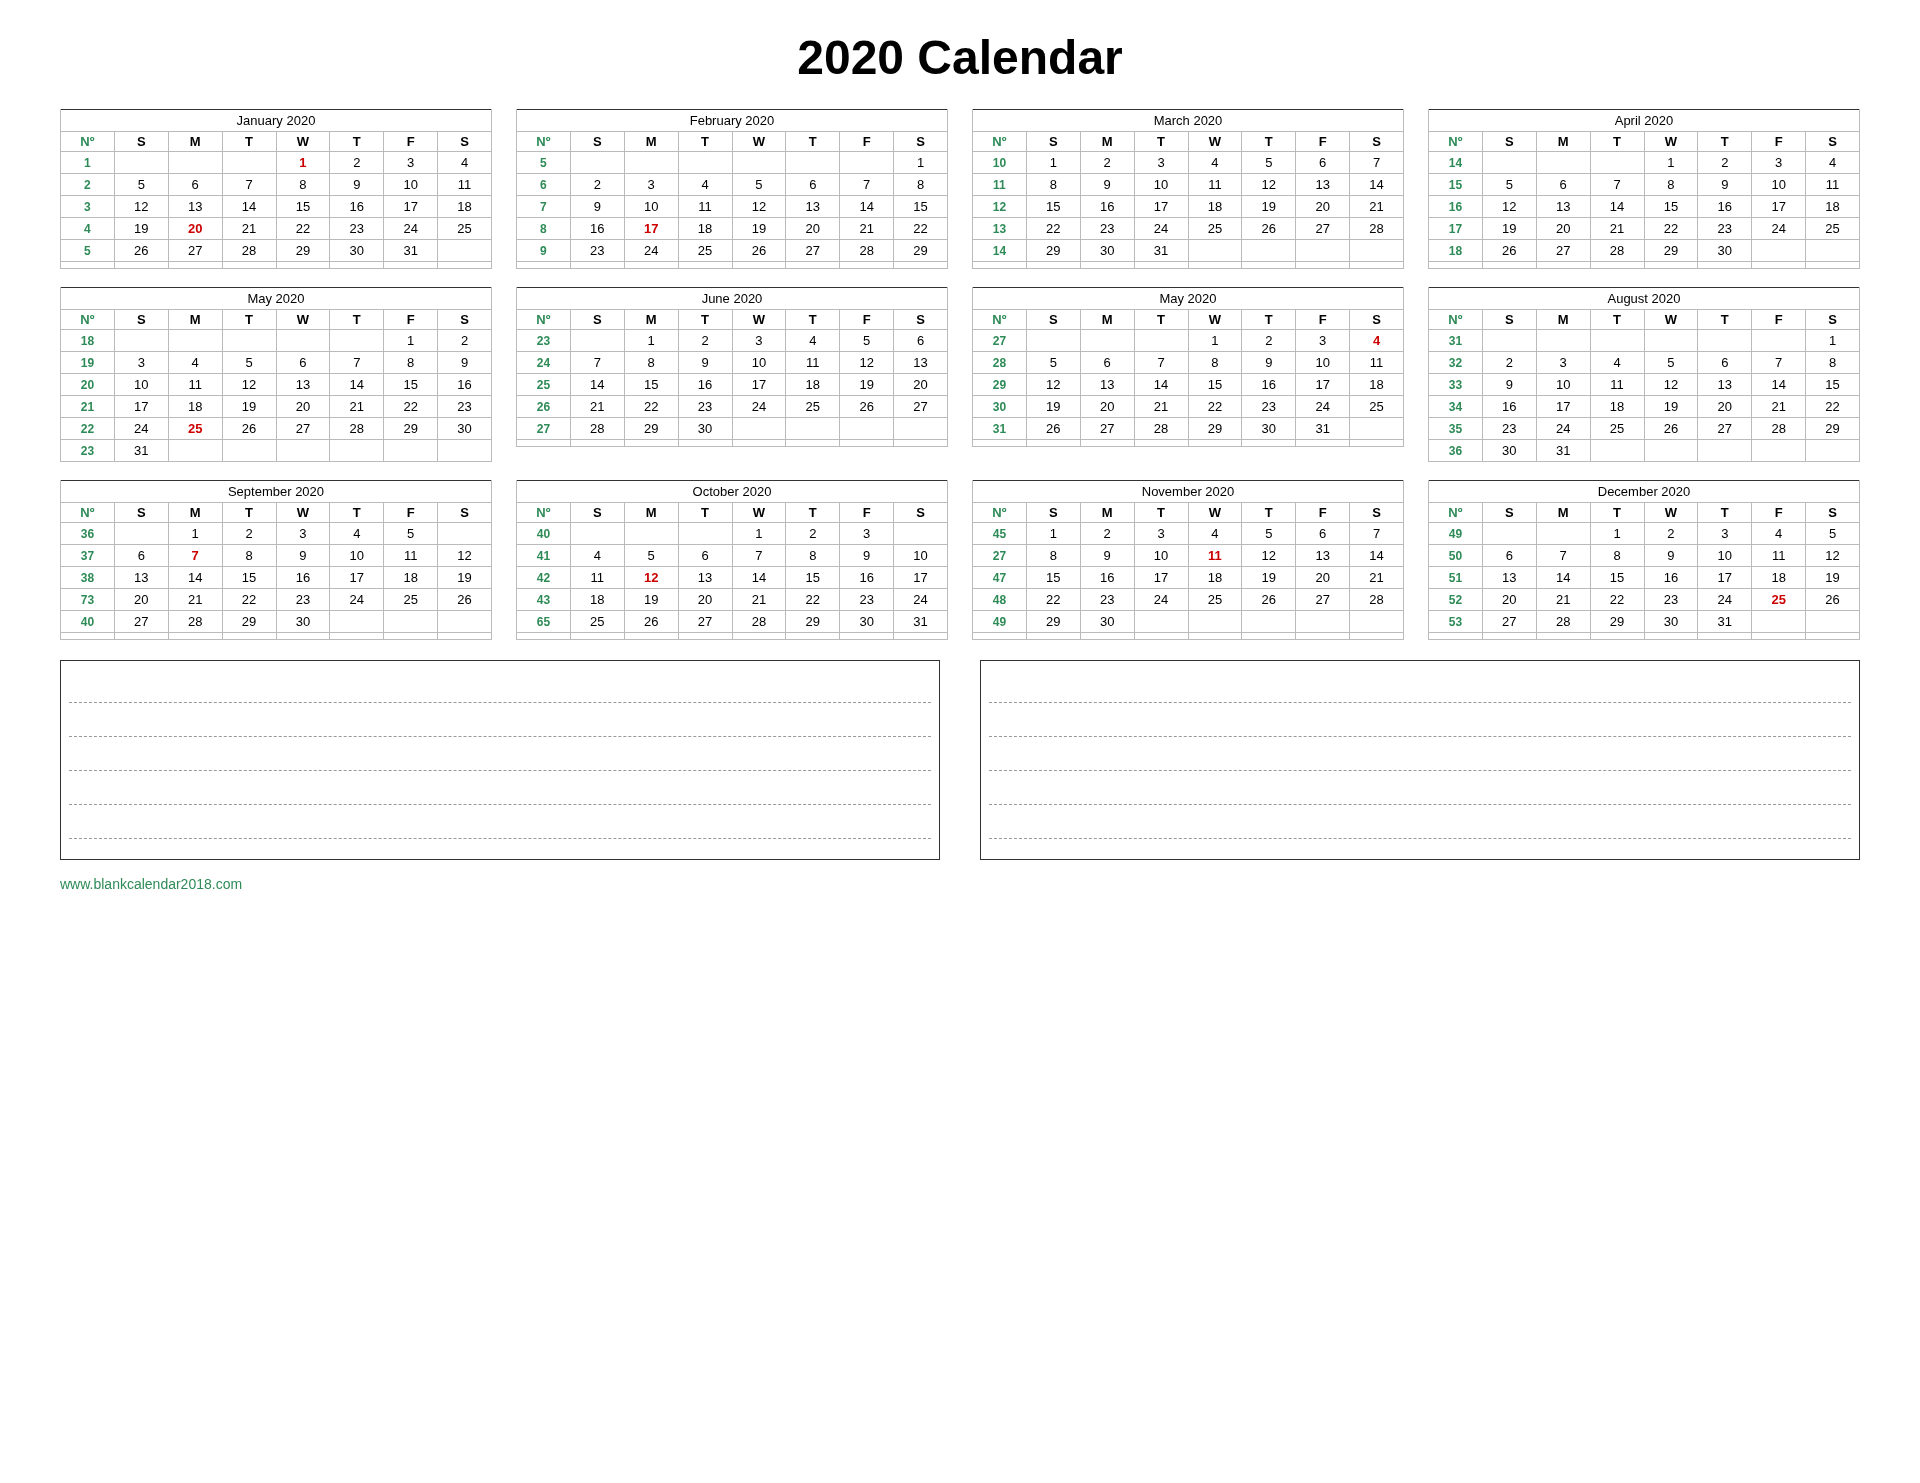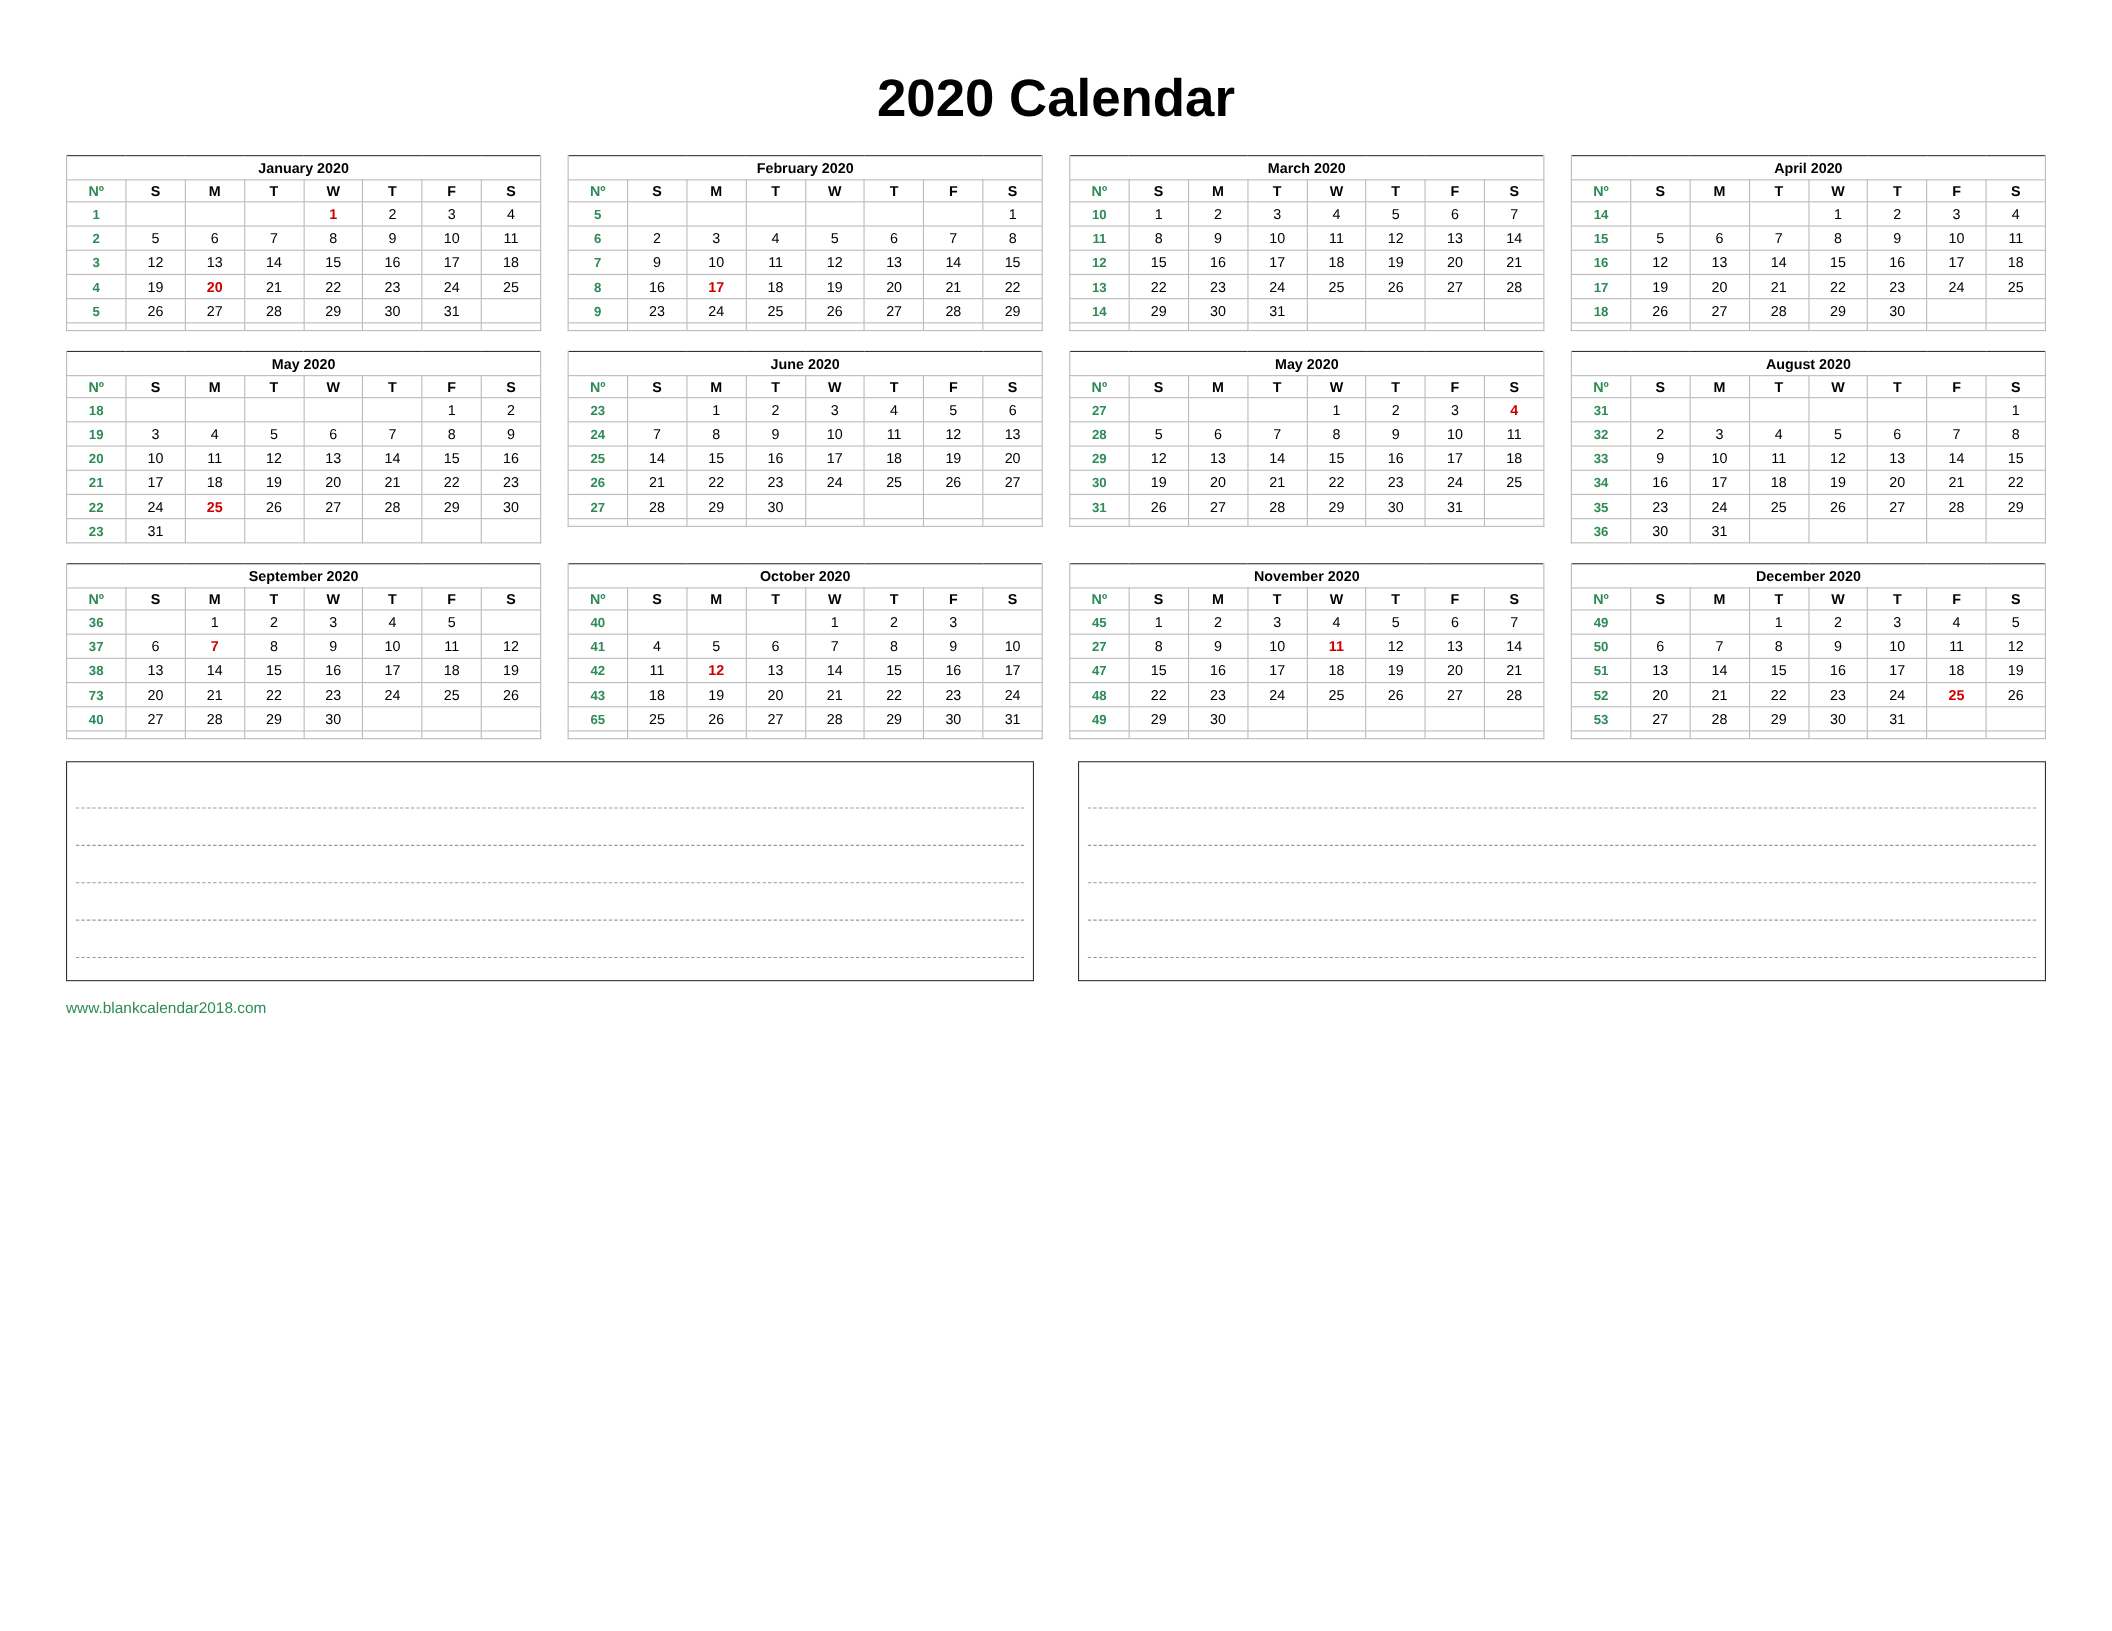--- a/index.html
+++ b/index.html
@@ -9,21 +9,20 @@
       width: 1920px;
       min-height: 1483px;
       padding: 30px 60px;
     }
     h1 {
       text-align: center;
       font-size: 48px;
       font-weight: bold;
       margin-bottom: 24px;
       color: #000;
-      margin-top: 32px;
     }
     .calendars-grid {
       display: grid;
       grid-template-columns: repeat(4, 1fr);
       gap: 18px 24px;
       margin-bottom: 20px;
     }
     .month-table {
       border-collapse: collapse;
       width: 100%;
@@ -41,21 +40,21 @@
     .month-table th, .month-table td {
       border: 1px solid #bbb;
       text-align: center;
       font-size: 13px;
       padding: 3px 1px;
       min-width: 26px;
     }
     .month-table thead tr:first-child th {
       background: #fff;
       font-size: 13px;
-      font-weight: bold;
+      font-weight: normal;
       color: #000;
       border-top: none;
       margin-top: 30px;
     }
     .month-table thead tr:last-child th {
       background: #fff;
       font-weight: bold;
       font-size: 13px;
     }
     td.week-no { color: #2e8b57; font-weight: bold; font-size: 12px; }

